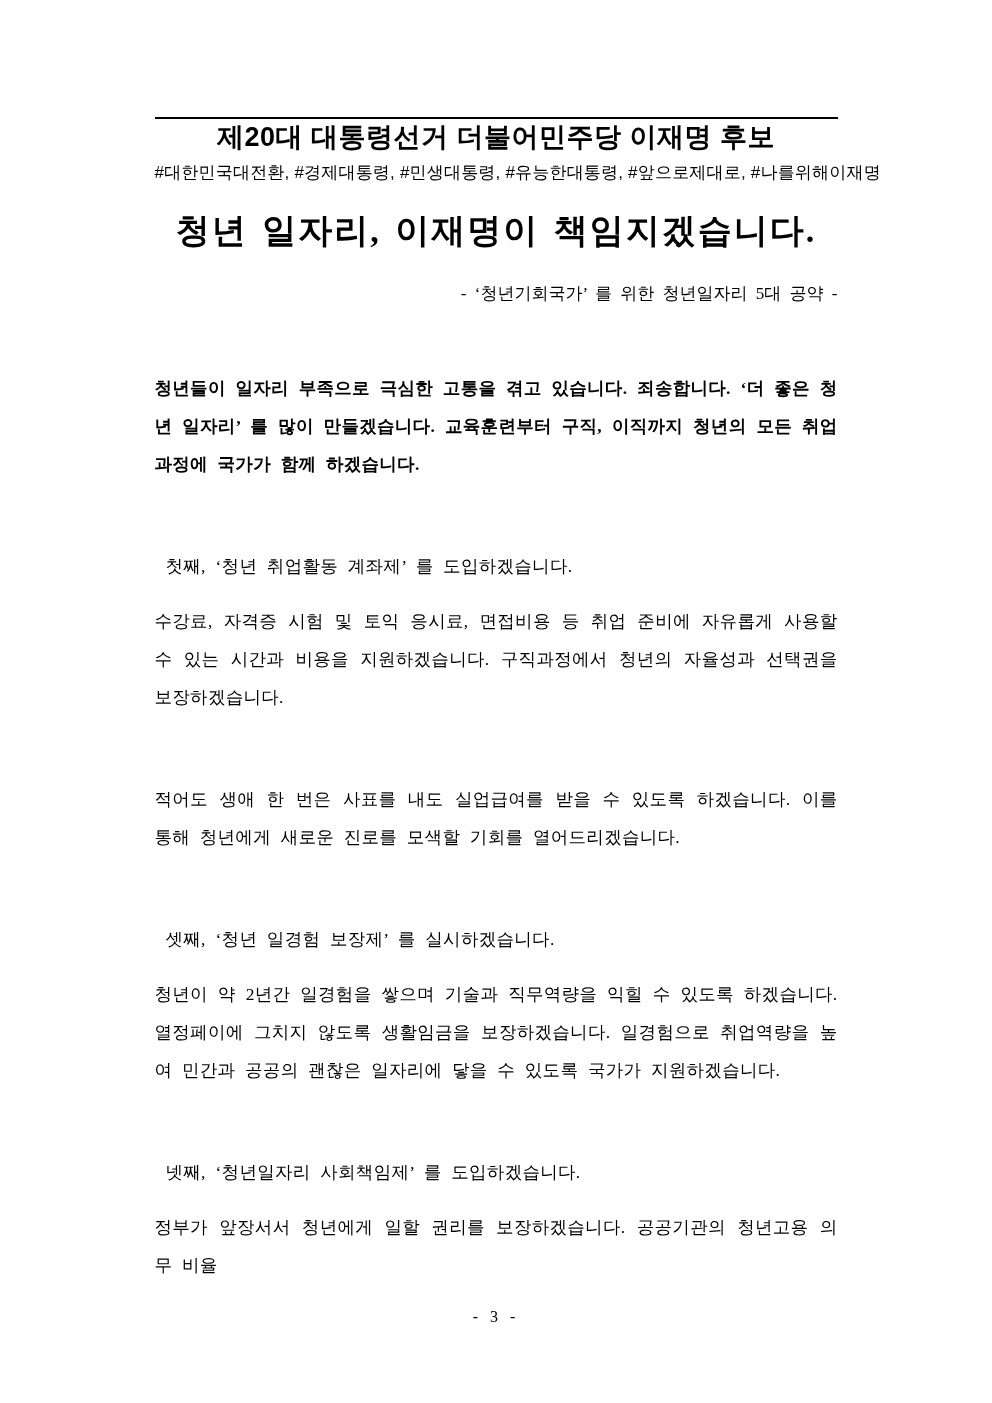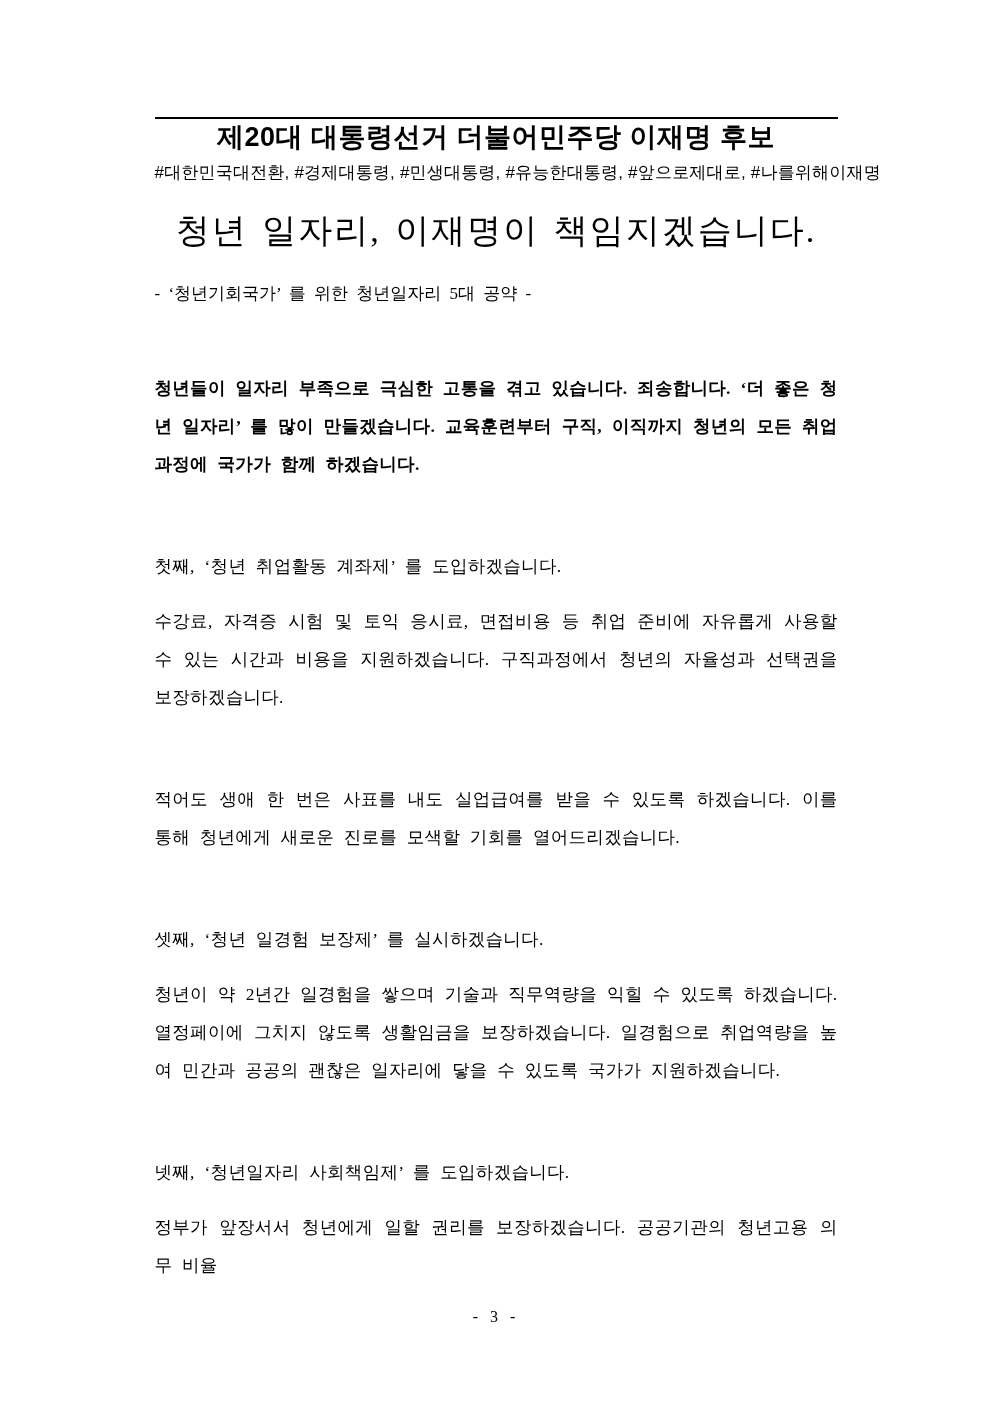--- a/index.html
+++ b/index.html
@@ -40,48 +40,48 @@
     font-size: 17px;
     line-height: 20px;
     white-space: nowrap;
     letter-spacing: 0.2px;
   }
   .headline {
     margin: 26px 0 0 0;
     text-align: center;
     font-size: 34px;
     line-height: 44px;
-    font-weight: 400;
+    font-weight: 700;
     letter-spacing: 2px;
     word-spacing: 4px;
   }
   .subtitle {
     margin-top: 30px;
-    text-align: left;
+    text-align: right;
     font-size: 17px;
     line-height: 22px;
     word-spacing: 4px;
   }
   .body-par {
     margin: 0;
     font-size: 17.5px;
     line-height: 38px;
     text-align: justify;
     word-spacing: 5px;
     letter-spacing: 0.3px;
   }
   .intro {
     margin-top: 64px;
     font-weight: bold;
   }
   .policy-section {
     margin-top: 64px;
   }
   .sec-heading {
-    margin: 0;
+    margin: 11px;
     font-size: 17.5px;
     line-height: 38px;
     font-weight: normal;
     word-spacing: 5px;
     letter-spacing: 0.3px;
   }
   .sec-par {
     margin-top: 17px;
   }
   .page-number {

